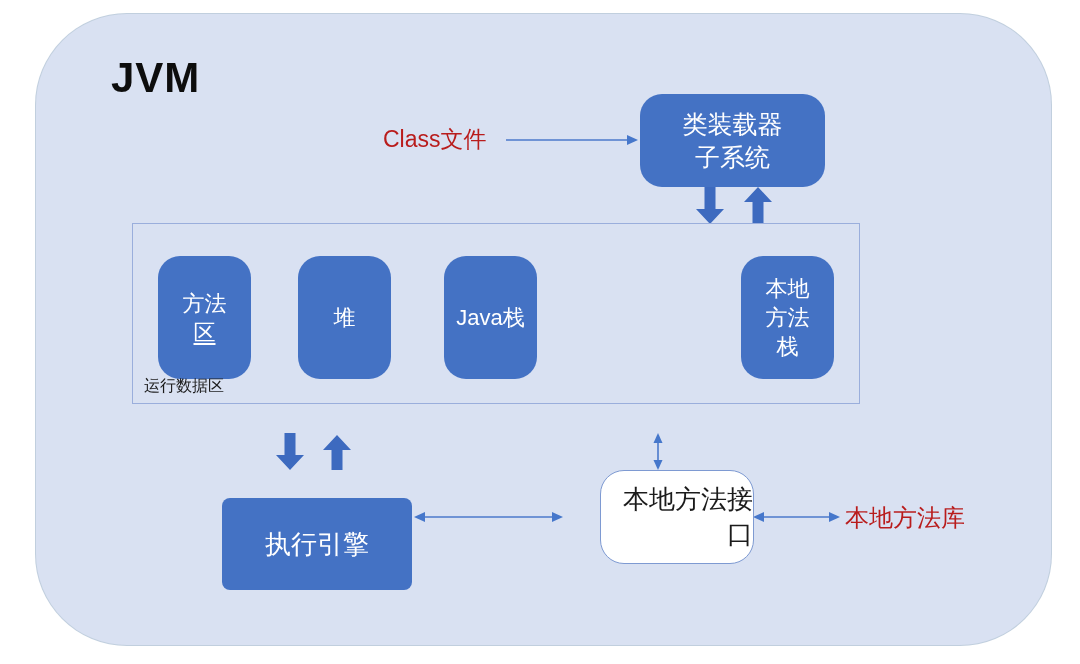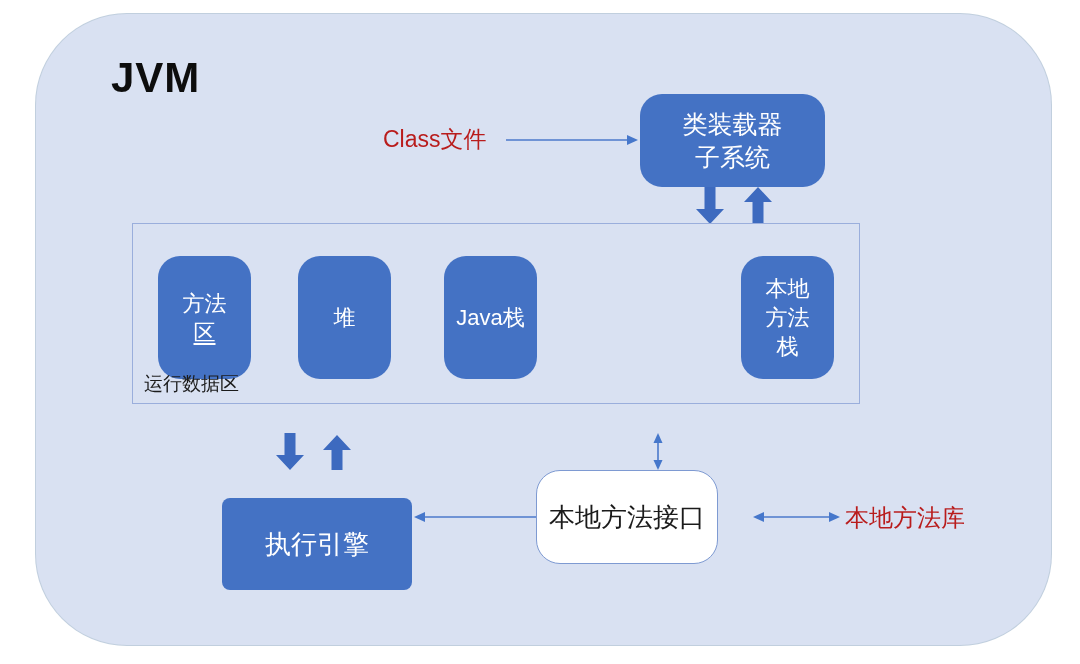--- a/index.html
+++ b/index.html
@@ -54,39 +54,39 @@
     border-radius: 22px;
     font-size: 25px; line-height: 33px;
   }
   .engine-node {
     left: 222px; top: 498px;
     width: 190px; height: 92px;
     border-radius: 8px;
     font-size: 26px;
   }
   .interface-node {
-    left: 536px; top: 470px;
-    width: 182px; height: 94px;
+    left: 600px; top: 470px;
+    width: 154px; height: 94px;
     background: #ffffff;
     border: 1.5px solid #7E9AD2;
     border-radius: 24px;
     color: #1b1b1b;
     font-size: 26px;
   }
   .runtime-area {
     position: absolute;
     left: 132px; top: 223px;
     width: 728px; height: 181px;
     border: 1px solid #9AAEDC;
     background: transparent;
   }
   .runtime-label {
     position: absolute;
     left: 11px; bottom: 6px;
-    font-size: 19px;
+    font-size: 16px;
     color: #1b1b1b;
     white-space: nowrap;
   }
   .mem-box {
     position: absolute;
     top: 32px;
     width: 93px; height: 123px;
     background: #4472C4;
     border-radius: 22px;
     color: #ffffff;

